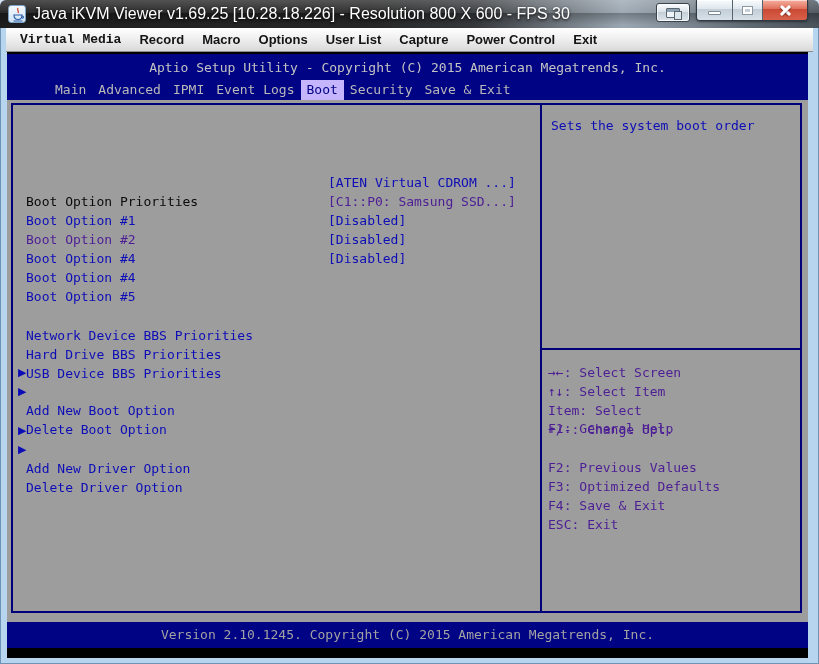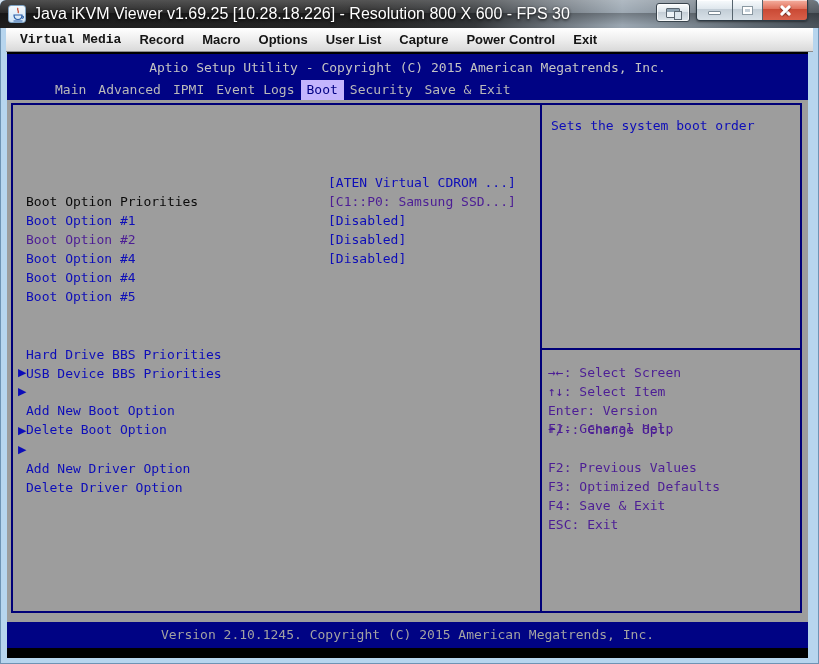--- a/index.html
+++ b/index.html
@@ -182,20 +182,23 @@
       </div>
       <div class="lrow" style="top:130px">
         <span class="lbl txt-blue">Boot Option #4</span>
         <span class="val txt-blue">[Disabled]</span>
       </div>
       <div class="lrow" style="top:149px">
         <span class="lbl txt-blue">Boot Option #5</span>
         <span class="val txt-blue">[Disabled]</span>
       </div>
 
+      <div class="lrow" style="top:188px">
+          <span class="lbl txt-blue">Network Device BBS Priorities</span>
+        </div>
       <div class="lrow" style="top:207px">
           <span class="lbl txt-blue">Hard Drive BBS Priorities</span>
         </div>
       <div class="lrow" style="top:226px">
           <span class="lbl txt-blue">USB Device BBS Priorities</span>
         </div>
 
       <div class="lrow" style="top:263px">
         <span class="bullet">▶</span>
         <span class="lbl txt-blue">Add New Boot Option</span>
@@ -210,21 +213,21 @@
       </div>
       <div class="lrow" style="top:340px">
         <span class="bullet">▶</span>
         <span class="lbl txt-blue">Delete Driver Option</span>
       </div>
 
       <div class="rpane">
         <div class="help">Sets the system boot order</div>
         <div class="krow" style="top:260px">→←: Select Screen</div>
         <div class="krow" style="top:279px">↑↓: Select Item</div>
-        <div class="krow" style="top:298px">Enter: Version</div>
+        <div class="krow" style="top:298px">Item: Select</div>
         <div class="krow" style="top:317px">+/-: Change Opt.</div>
         <div class="krow" style="top:316px">F1: General Help</div>
         <div class="krow" style="top:355px">F2: Previous Values</div>
         <div class="krow" style="top:374px">F3: Optimized Defaults</div>
         <div class="krow" style="top:393px">F4: Save &amp; Exit</div>
         <div class="krow" style="top:412px">ESC: Exit</div>
       </div>
     </div>
 
     <div class="bios-footer">

